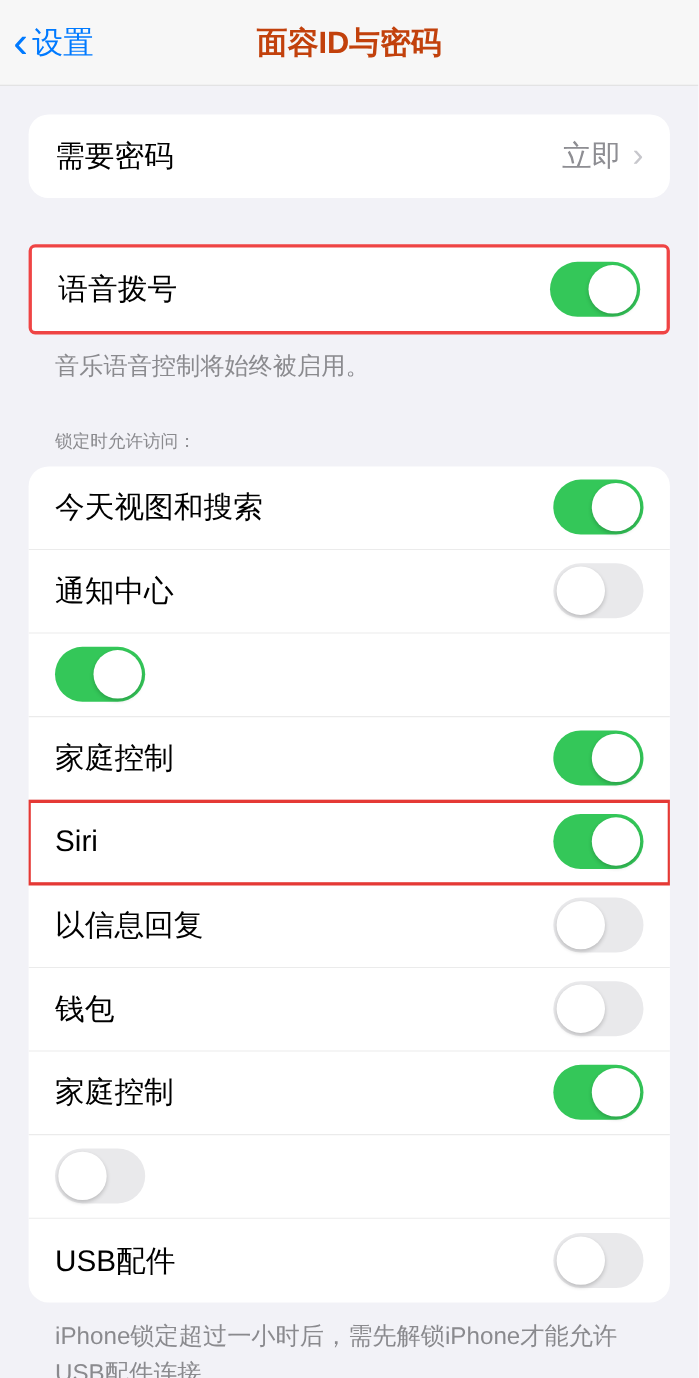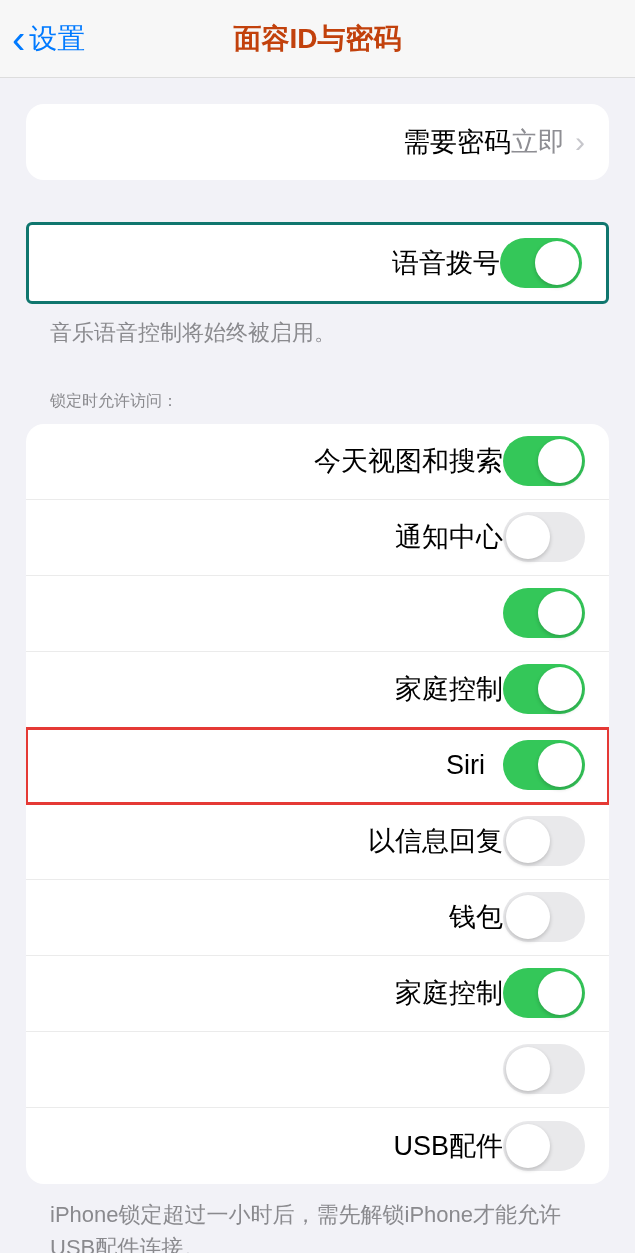--- a/index.html
+++ b/index.html
@@ -57,28 +57,28 @@
       padding: 26px 26px 0 26px;
     }
     
     .group {
       background: #fff;
       border-radius: 18px;
       overflow: hidden;
     }
     
     .group.highlighted {
-      border: 3px solid #0f766e;
+      border: 3px solid #ef4444;
       border-radius: 6px;
     }
     
     .row {
       display: flex;
       align-items: center;
-      justify-content: flex-end;
+      justify-content: space-between;
       padding: 0 24px;
       min-height: 76px;
       border-bottom: 1px solid rgba(0,0,0,0.08);
     }
     
     .row:last-child {
       border-bottom: none;
     }
     
     .row.highlighted {

